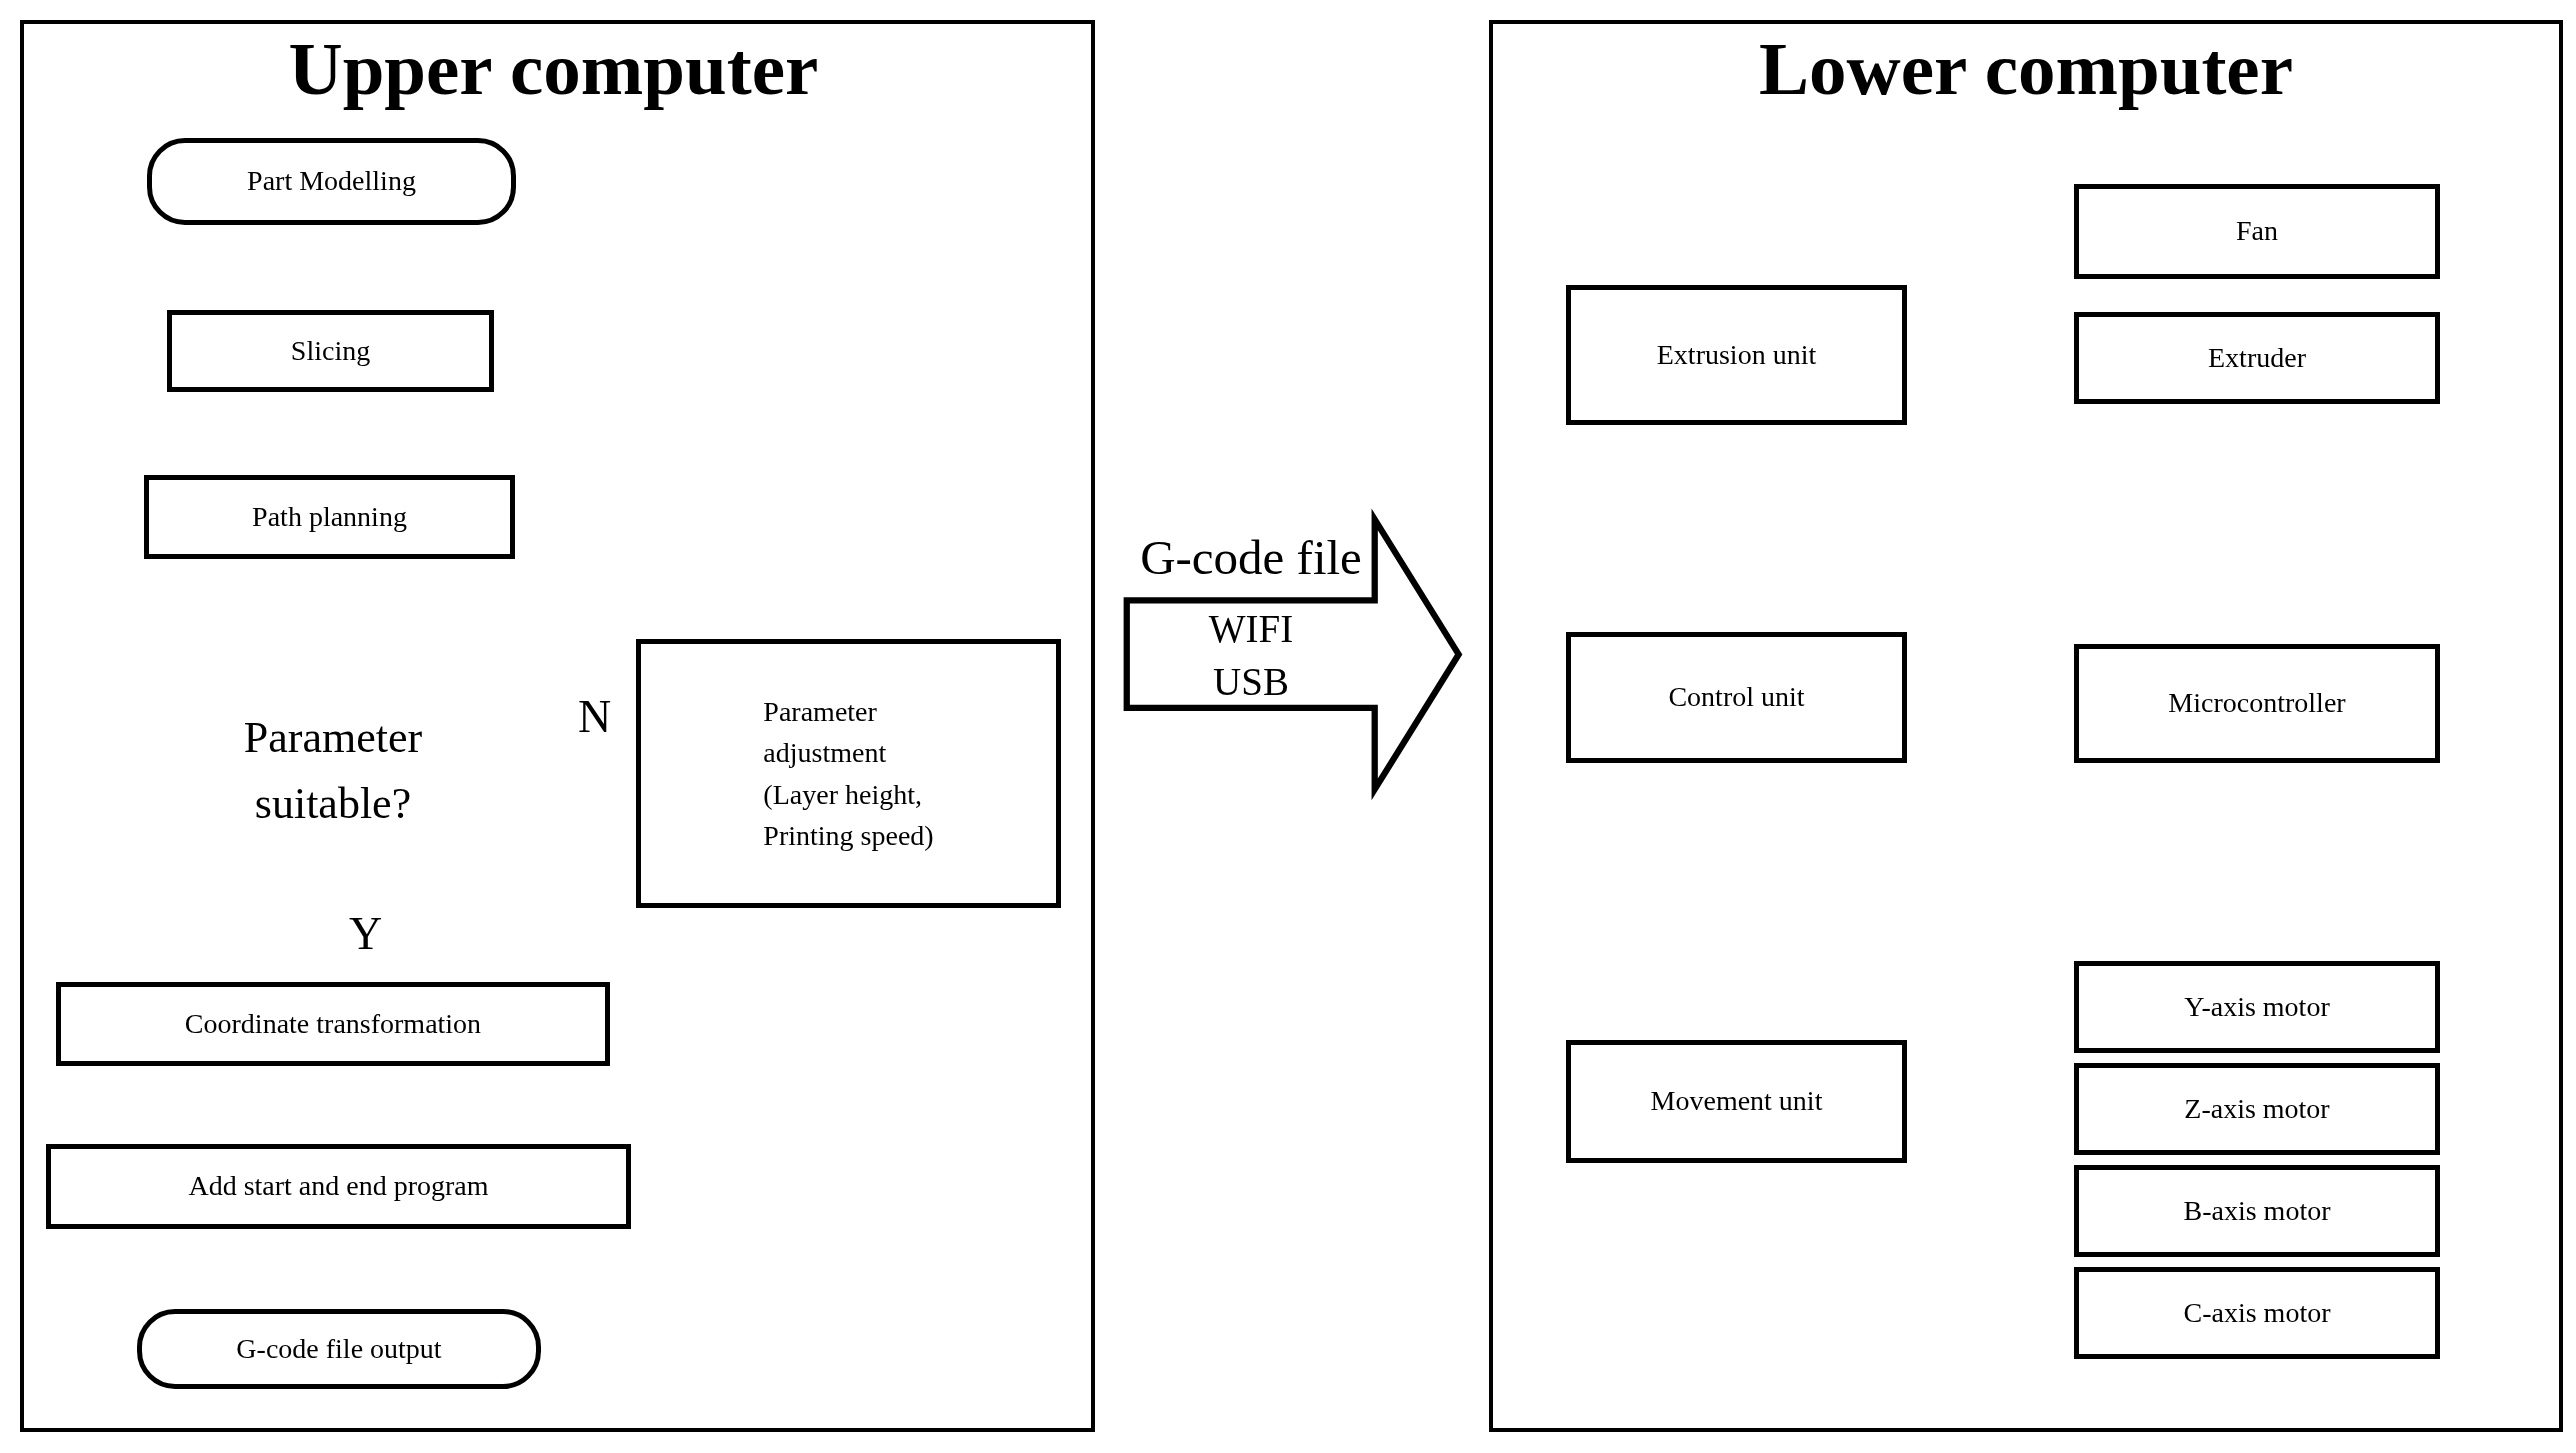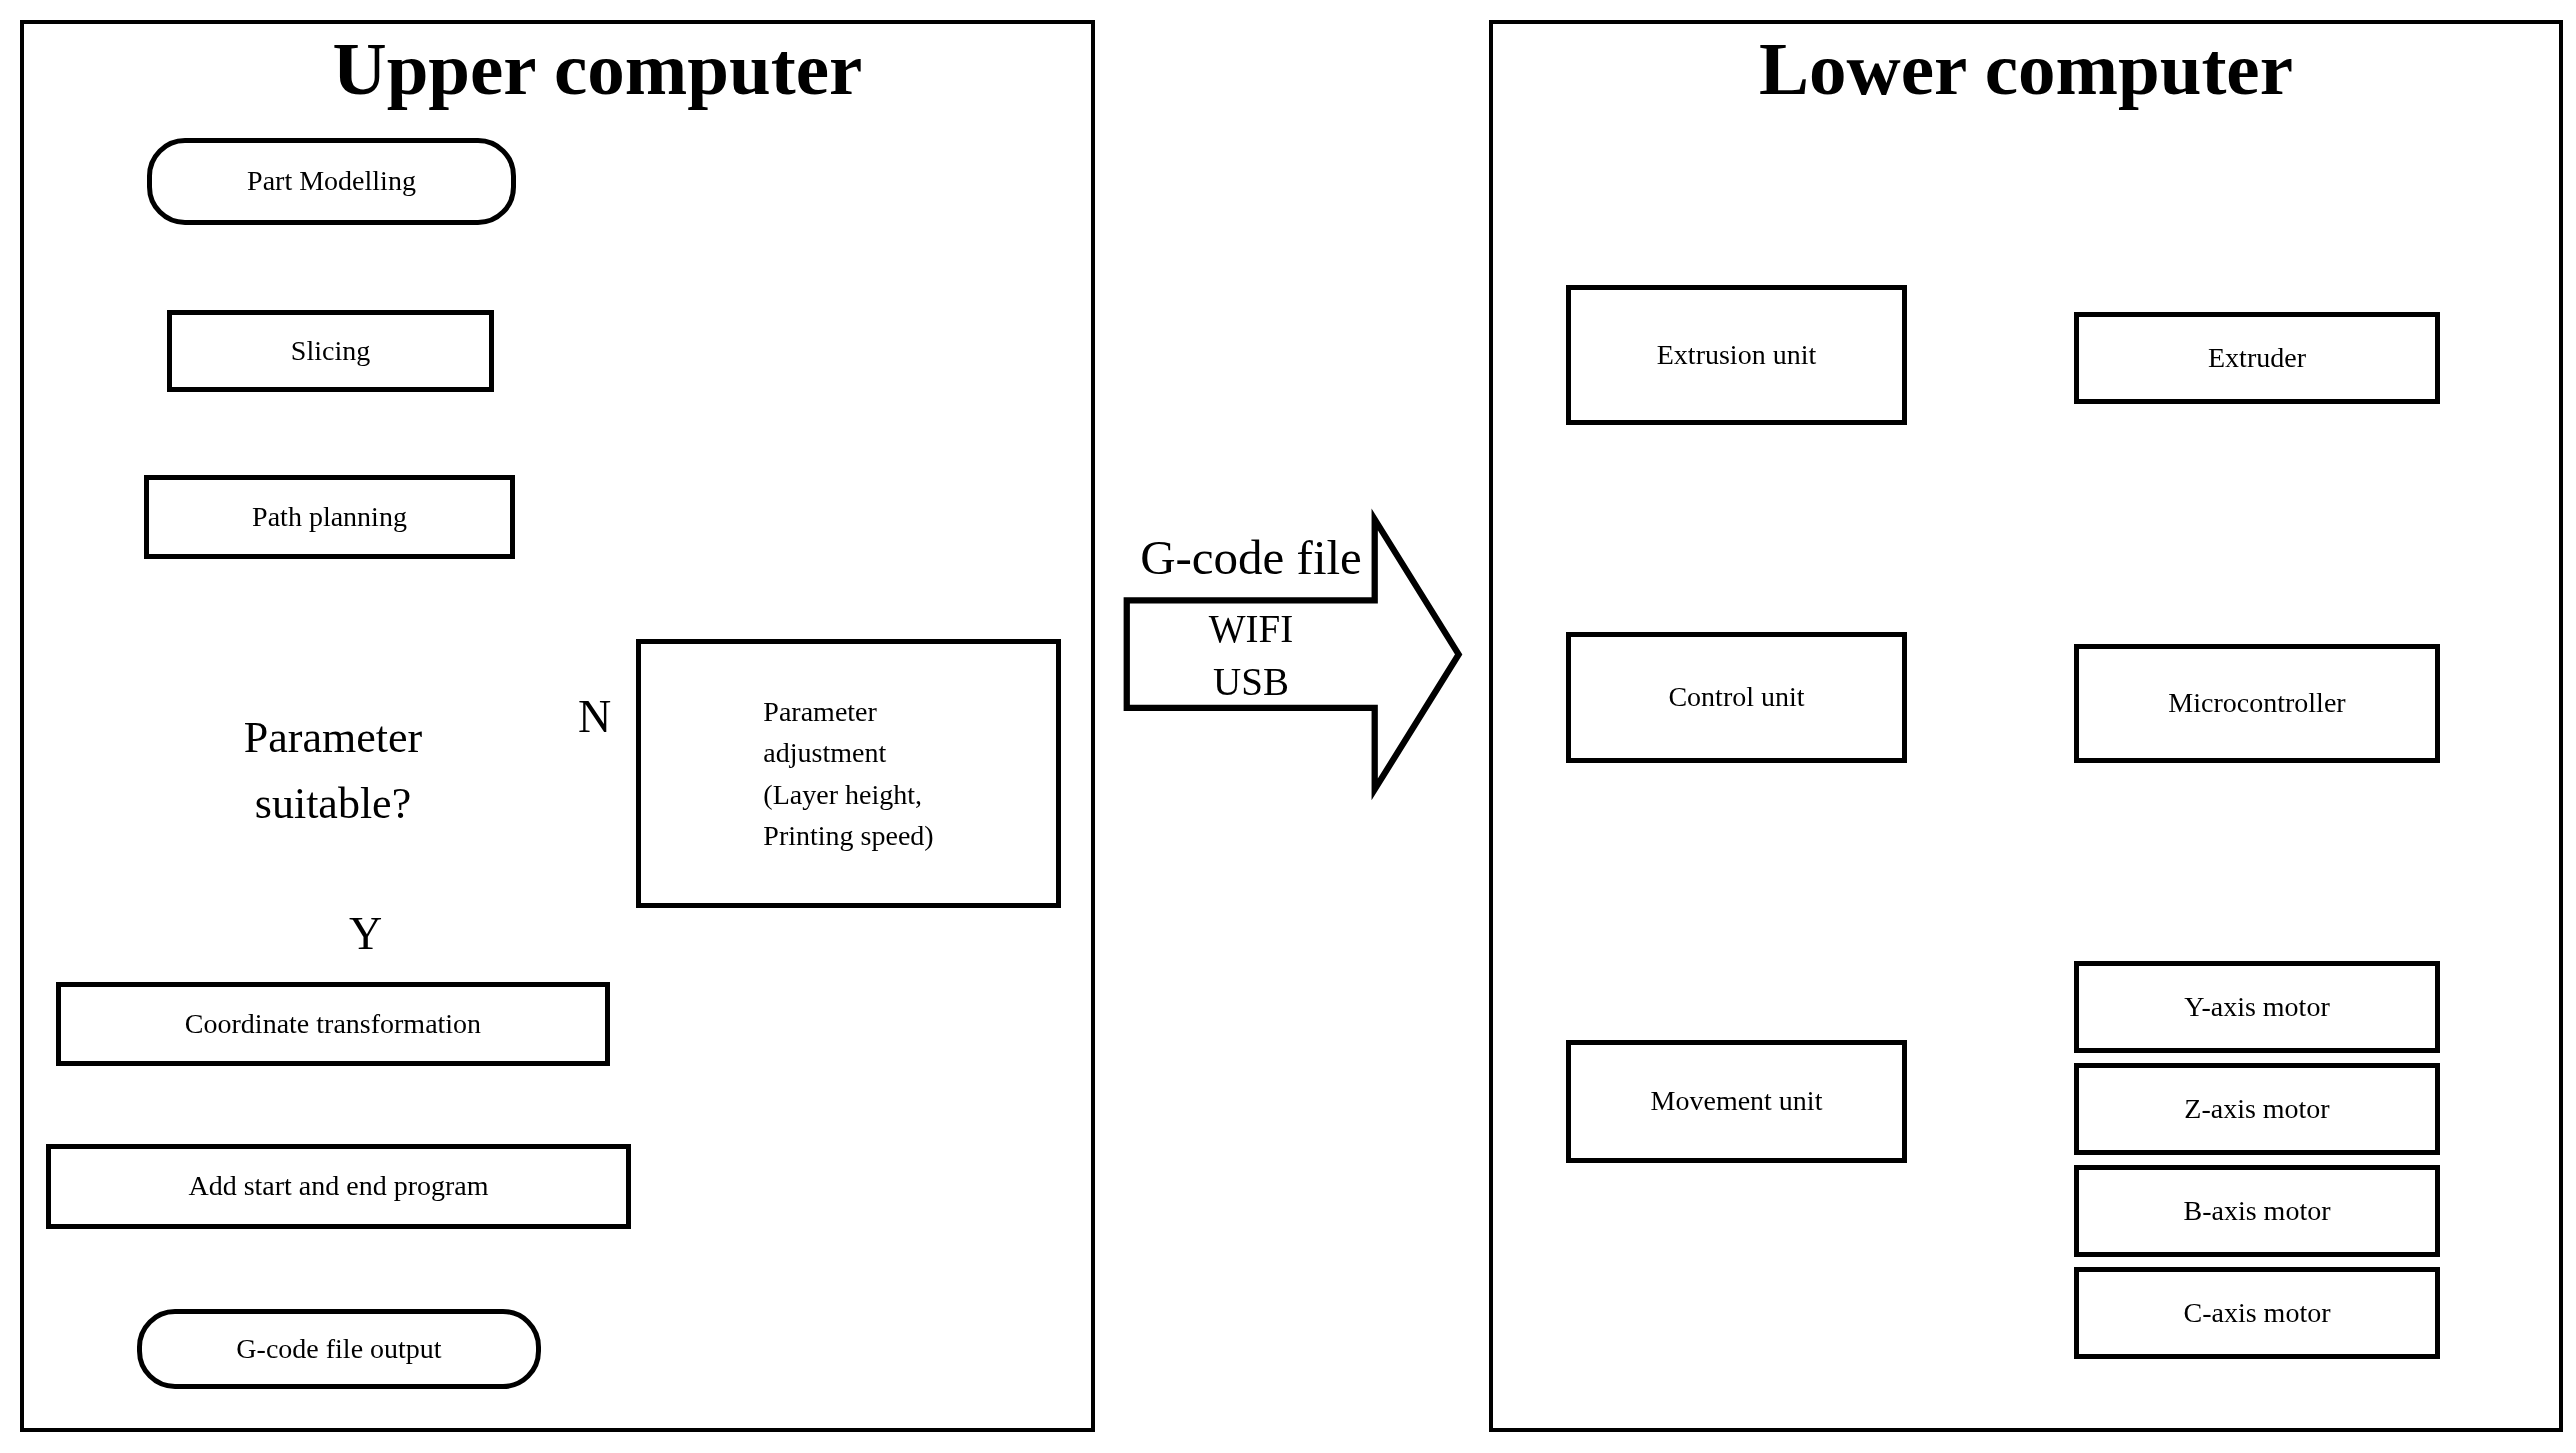--- a/index.html
+++ b/index.html
@@ -84,21 +84,21 @@
     <polygon points="1436,765 1752,765 1752,662 1859,834 1752,1006 1752,902 1436,902" fill="#fff" stroke="#000" stroke-width="8" stroke-linejoin="miter"></polygon>
 
     <line class="conn" x1="2213" y1="806" x2="2213" y2="547" marker-end="url(#ah)"></line>
     <line class="conn" x1="2213" y1="973" x2="2213" y2="1321" marker-end="url(#ah)"></line>
     <line class="conn" x1="2430" y1="452" x2="2638" y2="452" marker-end="url(#ah)"></line>
     <line class="conn" x1="2430" y1="893" x2="2638" y2="893" marker-end="url(#ah)"></line>
     <line class="conn" x1="2430" y1="1405" x2="2638" y2="1405" marker-end="url(#ah)"></line>
   </svg>
 
   <div class="panel" style="left:20.4px;top:19.6px;width:1075px;height:1412px;"></div>
-  <div class="ptitle" style="left:20.4px;top:27.5px;width:1066px;padding-left:44px;">Upper computer</div>
+  <div class="ptitle" style="left:20.4px;top:27.5px;width:1066px;">Upper computer</div>
 
   <div class="box round" style="left:147px;top:138px;width:369px;height:87px;">
     <span>Part Modelling</span>
   </div>
 
   <div class="box" style="left:167px;top:310px;width:327px;height:82px;">
     <span>Slicing</span>
   </div>
 
   <div class="box" style="left:144px;top:475px;width:371px;height:84px;">
@@ -142,20 +142,23 @@
   </div>
 
   <div class="box" style="left:1566px;top:632px;width:341px;height:131px;">
     <span>Control unit</span>
   </div>
 
   <div class="box" style="left:1566px;top:1040px;width:341px;height:123px;">
     <span>Movement unit</span>
   </div>
 
+  <div class="box" style="left:2074px;top:184px;width:366px;height:95px;">
+    <span>Fan</span>
+  </div>
   <div class="box" style="left:2074px;top:312px;width:366px;height:92px;">
     <span>Extruder</span>
   </div>
 
   <div class="box" style="left:2074px;top:644px;width:366px;height:119px;">
     <span>Microcontroller</span>
   </div>
 
   <div class="box" style="left:2074px;top:961px;width:366px;height:92px;">
     <span>Y-axis motor</span>

